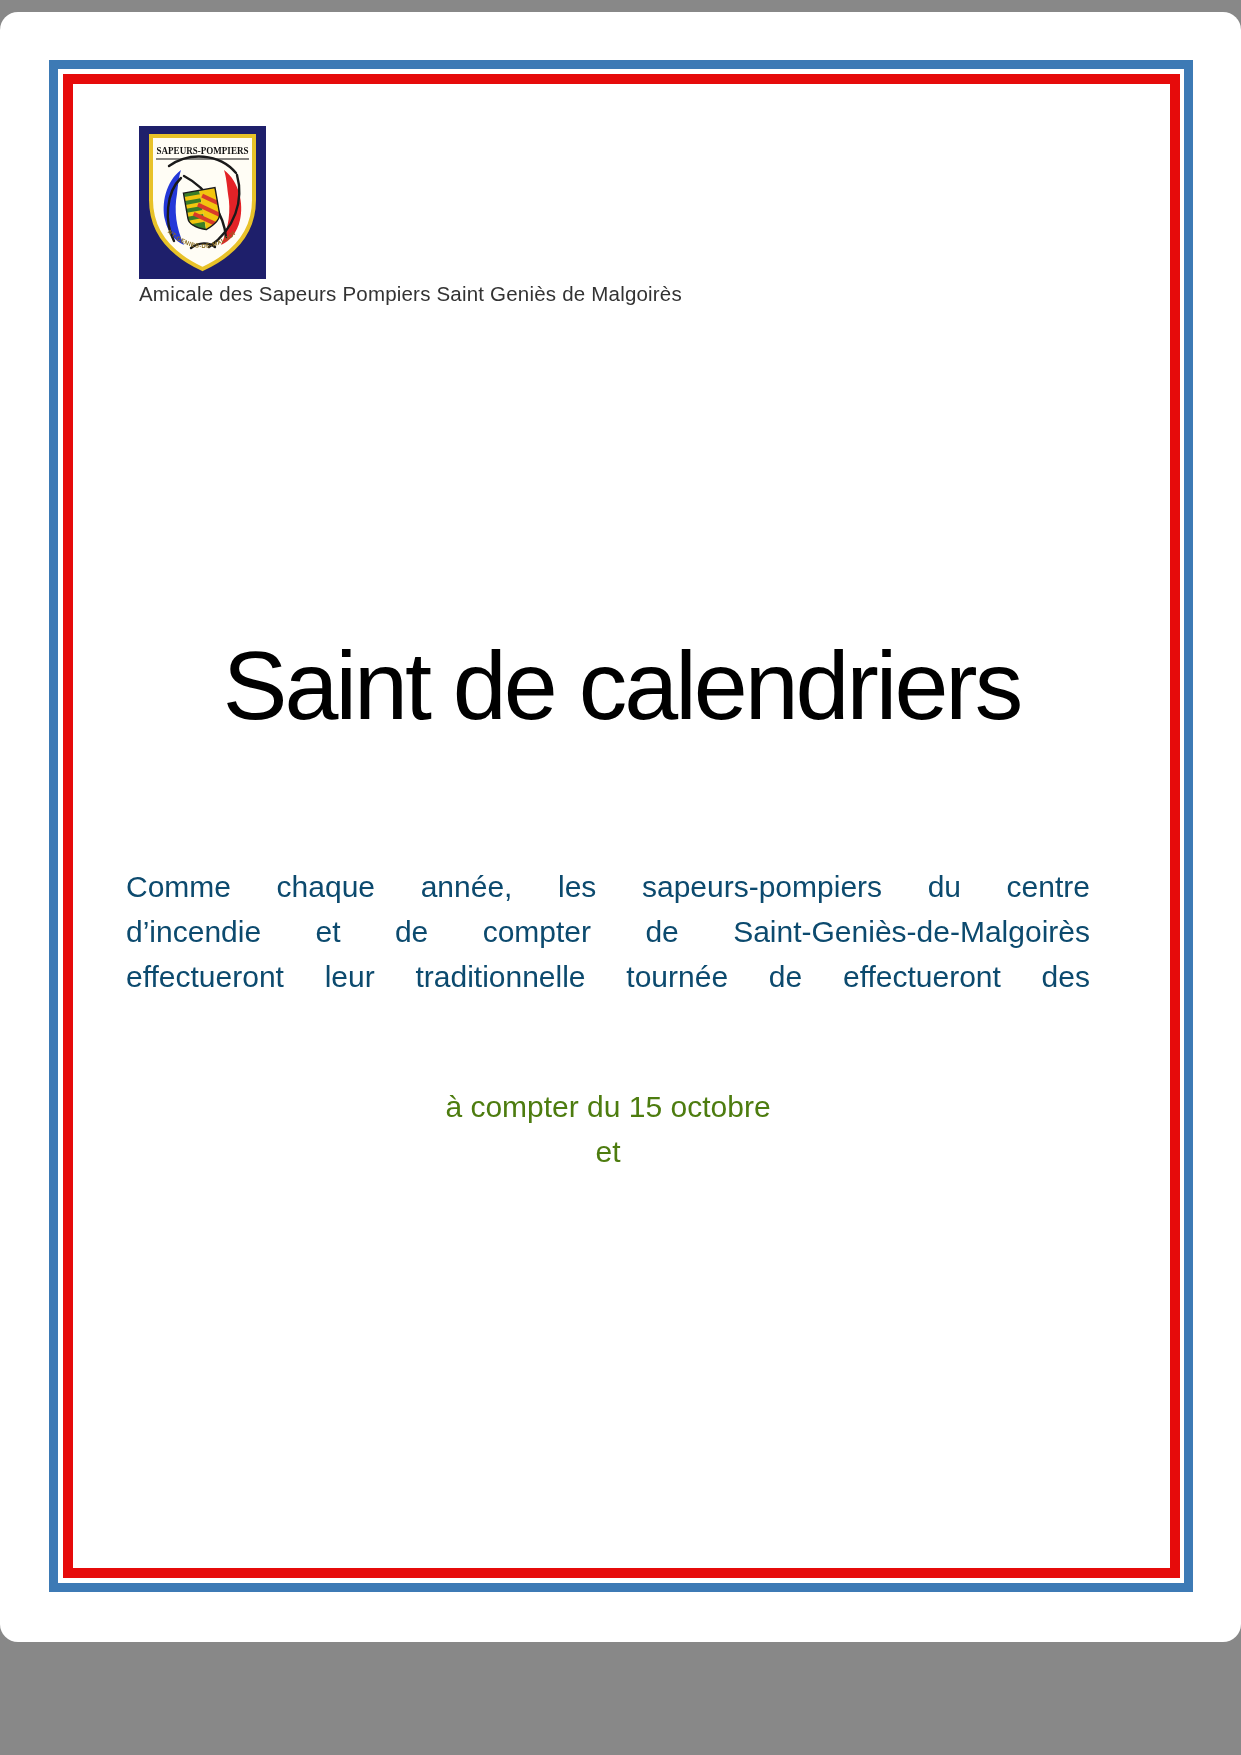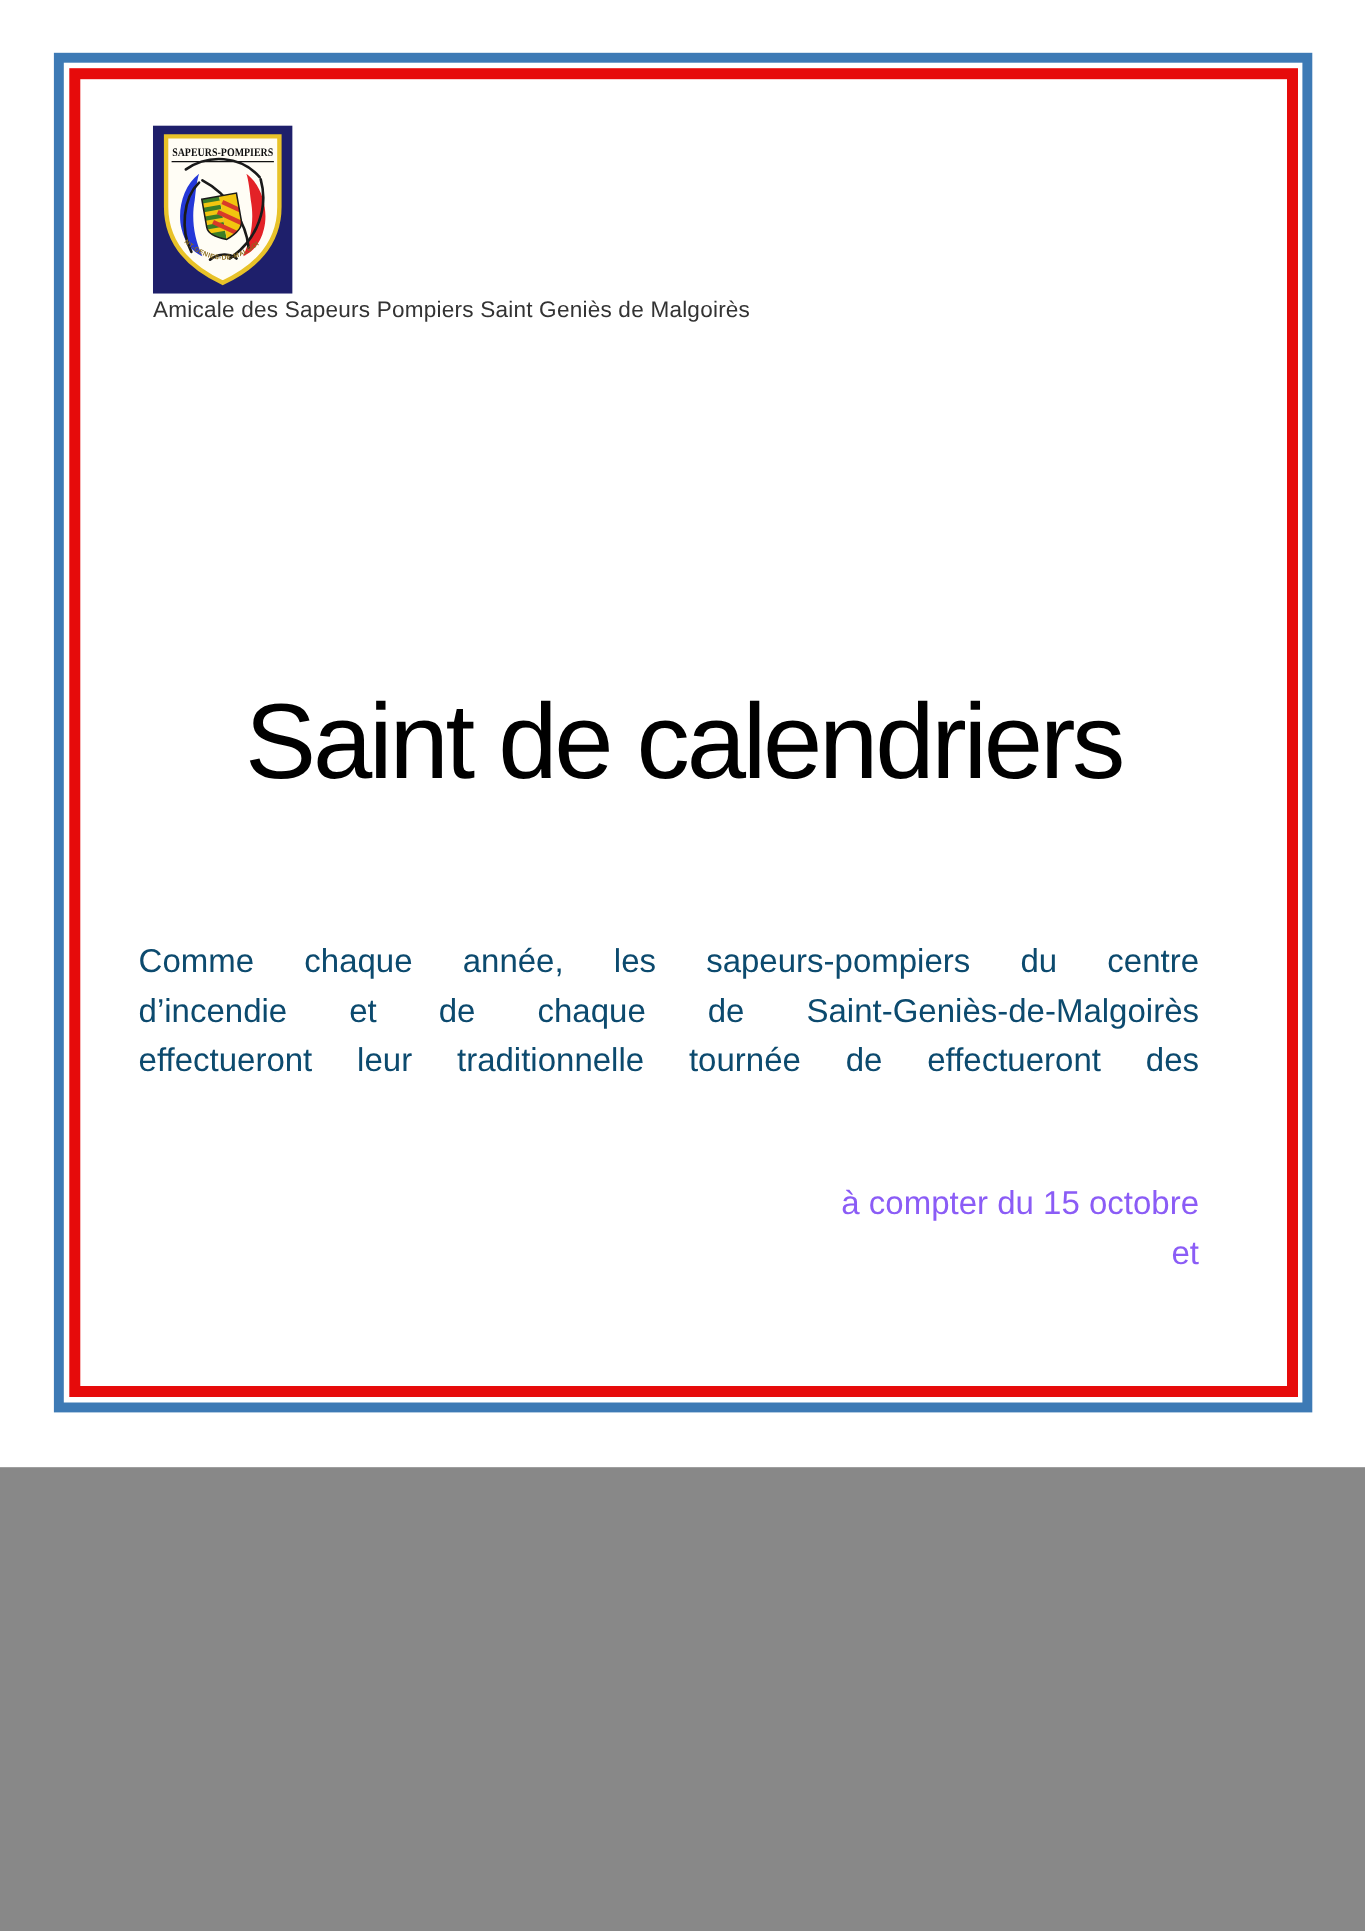--- a/index.html
+++ b/index.html
@@ -1,24 +1,25 @@
 <!DOCTYPE html>
 <html style="--page-bg: #ffffff; --frame-outer: #3d7ab5; --frame-inner: #e60b0b;"><head>
 <meta charset="utf-8">
 <style>
   * { margin: 0; padding: 0; box-sizing: border-box; }
   html, body { background: #888; }
   .page {
     position: relative;
     width: 1241px;
-    height: 1334px;
-    margin: 0 auto;
+    height: 1630px;
+    margin: 12px auto;
     background: var(--page-bg, #ffffff);
     font-family: "Liberation Sans", sans-serif;
     overflow: hidden;
+    border-radius: 18px;
   }
   .frame-outer {
     position: absolute;
     left: 49px; top: 48px; right: 48px; bottom: 50px;
     border: 9px solid var(--frame-outer, #3d7ab5);
   }
   .frame-inner {
     position: absolute;
     left: 63px; top: 62px; right: 61px; bottom: 64px;
     border: 10px solid var(--frame-inner, #e60b0b);
@@ -62,24 +63,24 @@
     white-space: normal;
   }
   .paragraph .line.last {
     text-align: left;
     text-align-last: left;
   }
   .dates {
     position: absolute;
     left: 126px; top: 1072px;
     width: 964px;
-    text-align: right;
+    text-align: center;
     font-size: 30px;
     line-height: 45px;
-    color: #8b5cf6;
+    color: #4d7c0f;
   }
 </style>
 </head>
 <body>
 
 <div class="page">
 
   <div class="frame-outer"></div>
   <div class="frame-inner"></div>
 
@@ -125,21 +126,21 @@
       <textPath href="#arcpath" startOffset="50%" text-anchor="middle">SAINT-GENIES-DE-MALGOIRES</textPath>
     </text>
   </svg>
 
   <div class="caption">Amicale des Sapeurs Pompiers Saint Geniès de Malgoirès</div>
 
   <h1 class="title">Saint de calendriers</h1>
 
   <div class="paragraph">
     <div class="line">Comme chaque année, les sapeurs-pompiers du centre</div>
-    <div class="line">d’incendie et de chaque de Saint-Geniès-de-Malgoirès</div>
+    <div class="line">d’incendie et de compter de Saint-Geniès-de-Malgoirès</div>
     <div class="line">effectueront leur traditionnelle tournée de effectueront des</div>
   </div>
 
   <div class="dates">
     <div>à compter du 15 octobre</div>
     <div>et</div>
   </div>
 
 </div>
 

